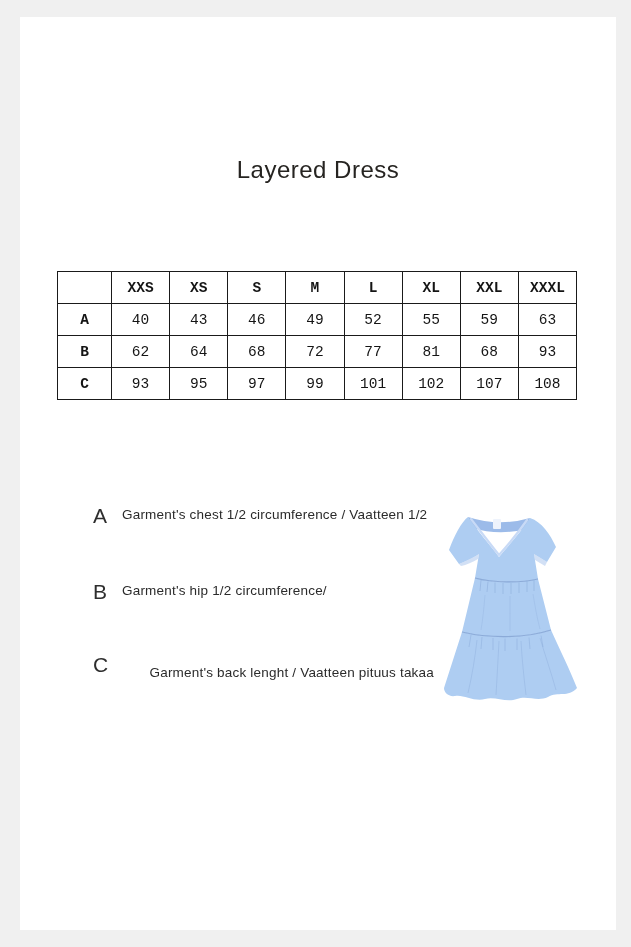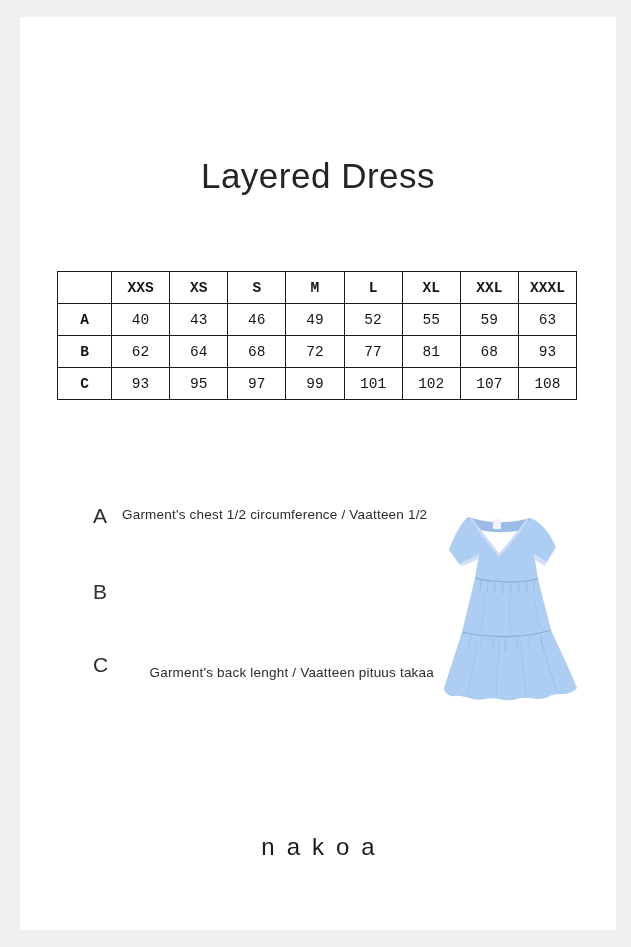--- a/index.html
+++ b/index.html
@@ -14,21 +14,21 @@
     position: absolute;
     left: 20px; top: 17px;
     width: 596px; height: 913px;
     background: #ffffff;
   }
   .title {
     position: absolute;
     top: 139px; left: 0;
     width: 100%;
     text-align: center;
-    font-size: 35px;
+    font-size: 24px;
     font-weight: 400;
     letter-spacing: 0.5px;
     color: #262421;
   }
   table.size-table {
     position: absolute;
     left: 37px; top: 254px;
     width: 520px;
     border-collapse: collapse;
     table-layout: fixed;
@@ -157,20 +157,21 @@
   <div class="legend-row legend-a">
     <span class="legend-key">A</span>
     <div class="legend-text">
       <div>Garment's chest 1/2 circumference / Vaatteen 1/2</div>
     </div>
   </div>
 
   <div class="legend-row legend-b">
     <span class="legend-key">B</span>
     <div class="legend-text">
+      <div>Garment's hip 1/2 circumference/</div>
     </div>
   </div>
 
   <div class="legend-row legend-c">
     <span class="legend-key">C</span>
     <div class="legend-text">
       <div>Garment's back lenght / Vaatteen pituus takaa</div>
     </div>
   </div>
 
@@ -205,15 +206,14 @@
     <path d="M36,135 L34,147 M47,137 L46,149 M58,138 L58,150 M70,138.5 L70,151
              M82,138.5 L82,150 M94,137.5 L95,149 M106,135.5 L108,147" fill="none" stroke-width="0.9" opacity="0.4" stroke="#7e9fd1"></path>
 
     <path d="M42,140 C40,158 37,176 33,193 M64,141 C63,160 62,178 61,195
              M86,141 C87,160 89,178 91,195 M105,138 C110,155 116,172 121,190" fill="none" stroke-width="1" opacity="0.28" stroke="#7e9fd1"></path>
 
     <path d="M50,95 C49,107 48,118 46,130 M75,96 C75,108 75,119 75,131
              M98,94 C100,106 102,118 105,129" fill="none" stroke-width="1" opacity="0.22" stroke="#7e9fd1"></path>
   </svg>
 
-  <div class="brand">nakoa</div>
 
 </div>
 
 </body></html>

